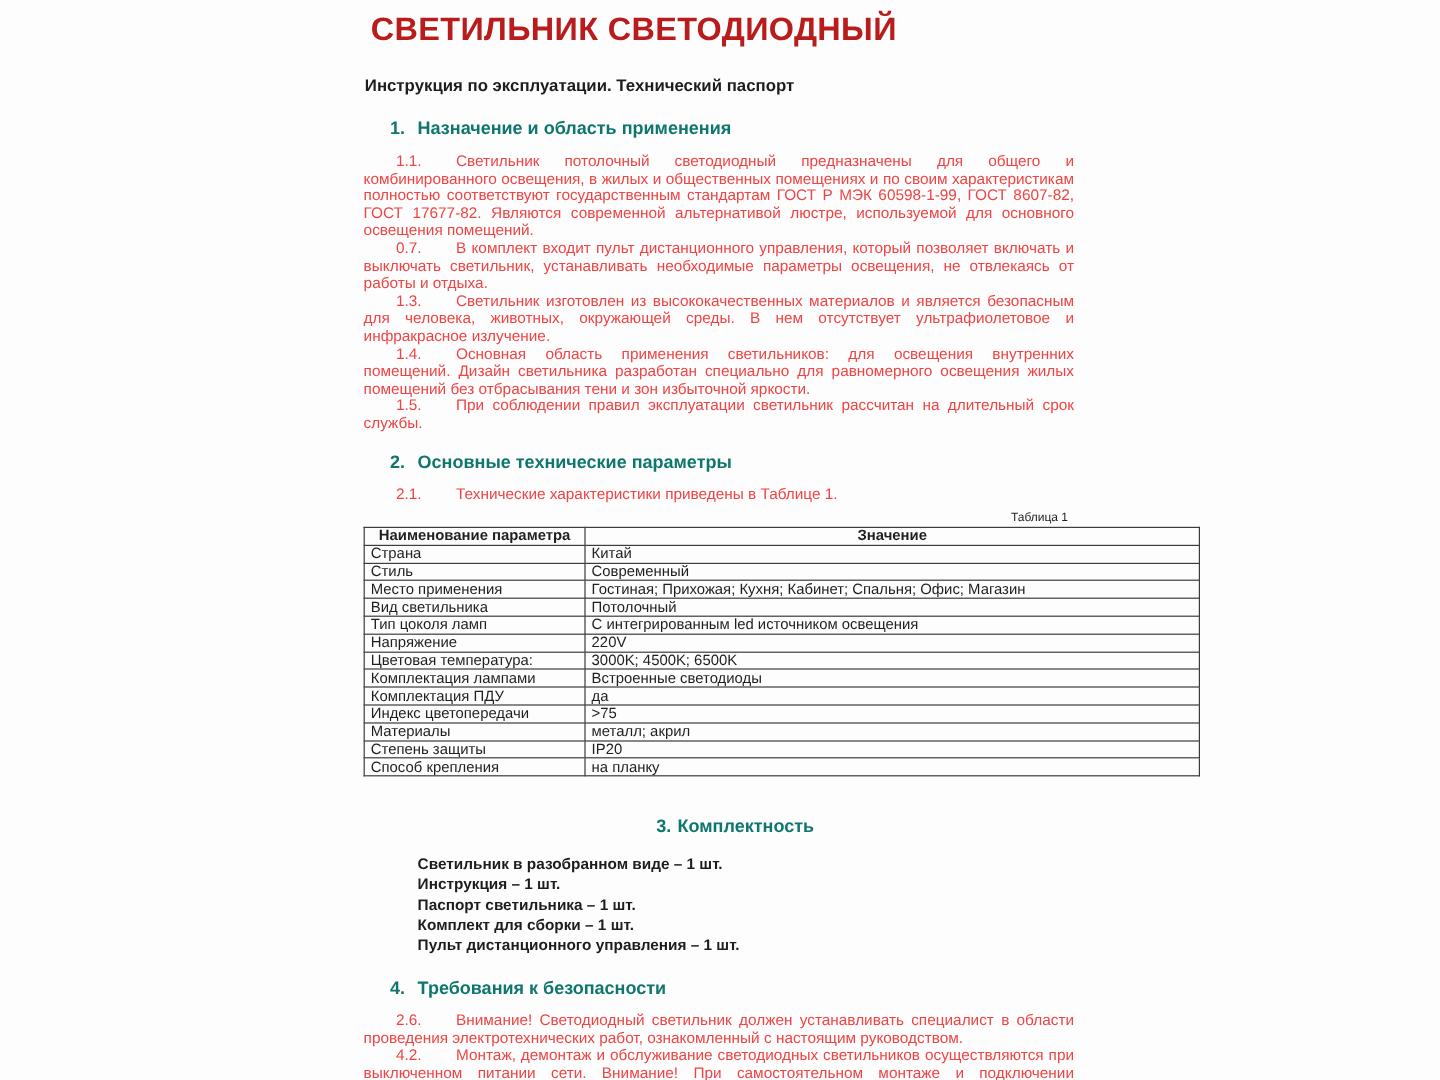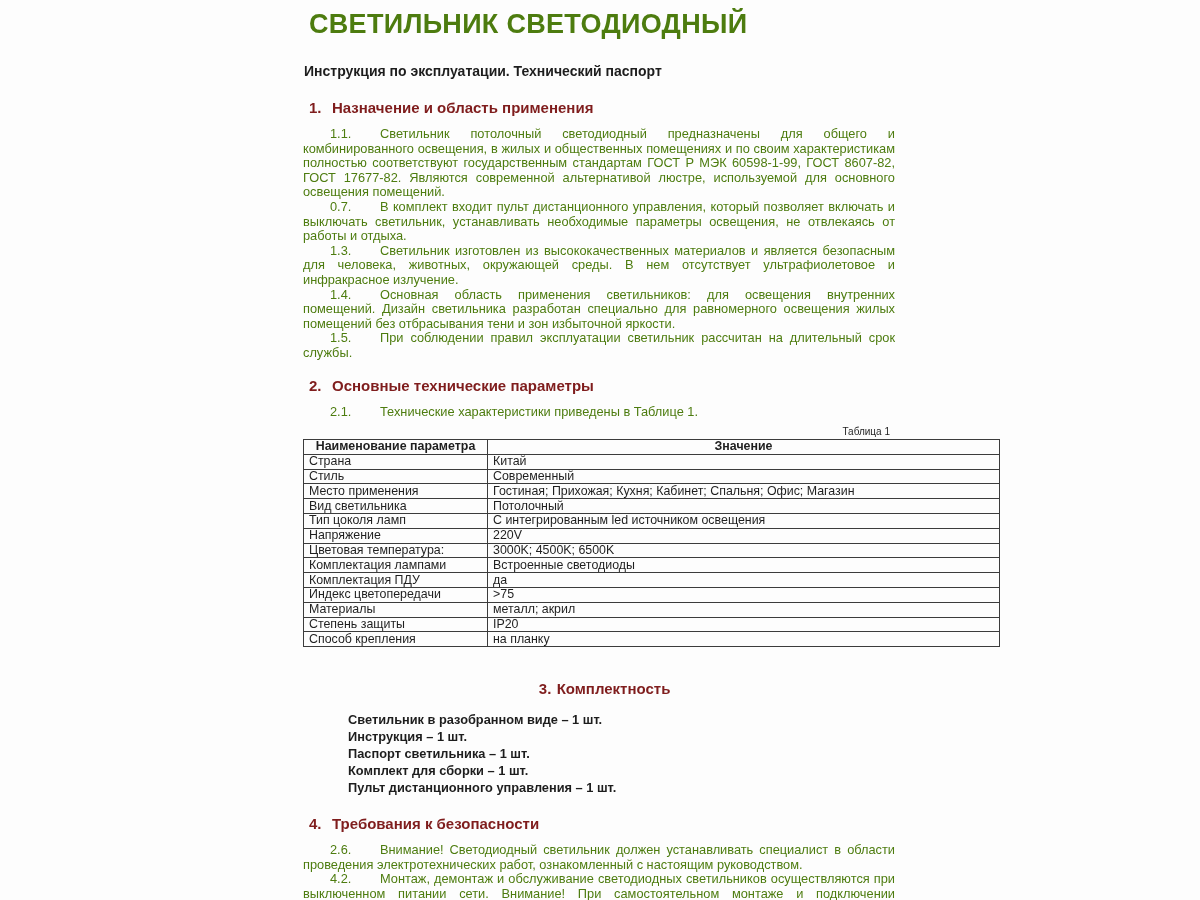--- a/index.html
+++ b/index.html
@@ -5,32 +5,32 @@
   html,body{margin:0;padding:0;}
   body{
     width:1200px;height:900px;overflow:hidden;
     background:#fdfdfd;
     font-family:"Liberation Sans","DejaVu Sans",sans-serif;
     color:#1d1d1d;
   }
   .page{position:absolute;left:303px;top:0;width:592px;}
   .doc-title{
     font-size:27px;font-weight:bold;letter-spacing:.3px;
-    margin:9px 0 0 6px;color:#4d7c0f;white-space:nowrap;
+    margin:9px 0 0 6px;color:#b91c1c;white-space:nowrap;
   }
   .doc-subtitle{font-size:14px;font-weight:bold;margin:23px 0 0 1px;}
-  h2{font-size:15px;font-weight:bold;margin:0 0 0 6px;color:#7f1d1d;}
+  h2{font-size:15px;font-weight:bold;margin:0 0 0 22px;color:#0f766e;}
   .h-s1{margin-top:20px;}
   .h-s2{margin-top:16px;}
   .h-s3{margin-top:33px;text-align:center;}
   .h-s4{margin-top:19px;}
   .hnum{display:inline-block;width:23px;text-indent:0;}
   .para{
     font-size:12.8px;line-height:14.6px;text-align:justify;
-    margin:0;text-indent:27px;color:#4d7c0f;
+    margin:0;text-indent:27px;color:#ef4444;
   }
   .first-para{margin-top:11px;}
   .pnum{display:inline-block;width:50px;text-indent:0;}
   .tbl-caption{
     width:587px;text-align:right;font-size:10px;
     margin-top:7px;color:#1f1f1f;
   }
   table.params{
     border-collapse:collapse;table-layout:fixed;
     width:697px;margin-top:2px;

